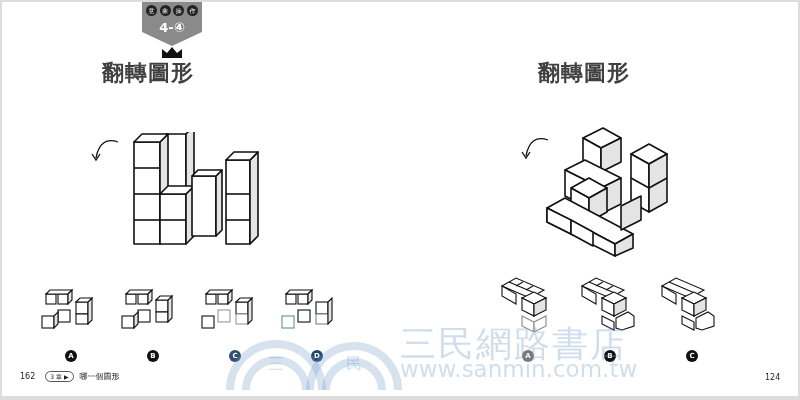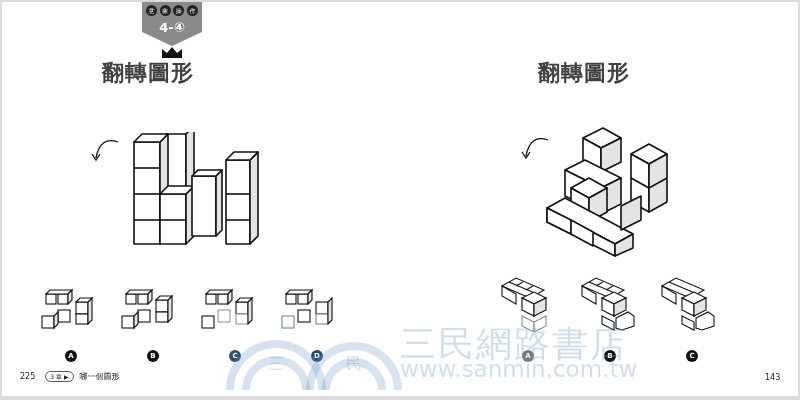--- a/index.html
+++ b/index.html
@@ -142,21 +142,21 @@
           <rect x="18" y="26" width="12" height="12"></rect>
       </g>
     </svg>
 
     <div class="opt-label" style="left:63px;top:348px;">A</div>
     <div class="opt-label" style="left:145px;top:348px;">B</div>
     <div class="opt-label" style="left:227px;top:348px;background:#2f4f6e;">C</div>
     <div class="opt-label" style="left:309px;top:348px;background:#1e466e;">D</div>
 
     <div class="footer" style="left:18px;">
-      <span>225</span><span class="chapter-pill">3 章 ▶</span><span>哪一個圖形</span>
+      <span>162</span><span class="chapter-pill">3 章 ▶</span><span>哪一個圖形</span>
     </div>
   </div>
 
   <div class="page right">
     <div class="title" style="left:138px;">翻轉圖形</div>
 
     <svg class="figure" style="left:120px;top:134px;" width="30" height="28" viewBox="0 0 30 28">
       <path d="M28 4 Q10 -2 6 20" fill="none" stroke="#111" stroke-width="1.3"></path>
       <path d="M2 16 L6 22 L10 16" fill="none" stroke="#111" stroke-width="1.3"></path>
     </svg>
@@ -230,21 +230,21 @@
         <polygon points="26,44 38,50 38,58 26,52"></polygon>
         <polygon points="40,46 52,40 58,44 58,54 46,58 40,56"></polygon>
       </g>
     </svg>
 
     <div class="opt-label" style="left:122px;top:348px;background:#777;">A</div>
     <div class="opt-label" style="left:204px;top:348px;">B</div>
     <div class="opt-label" style="left:286px;top:348px;">C</div>
 
     <div class="footer" style="left:365px;">
-      <span>143</span>
+      <span>124</span>
     </div>
   </div>
 
   <div class="watermark">
     <svg width="180" height="70" viewBox="0 0 180 70" style="position:absolute;left:0;top:0;">
       <g fill="none" stroke="rgba(120,160,200,0.3)" stroke-width="8">
         <path d="M8 70 A46 46 0 0 1 100 70"></path>
         <path d="M24 70 A30 30 0 0 1 84 70"></path>
         <path d="M88 70 A44 44 0 0 1 176 70"></path>
         <path d="M104 70 A28 28 0 0 1 160 70"></path>

